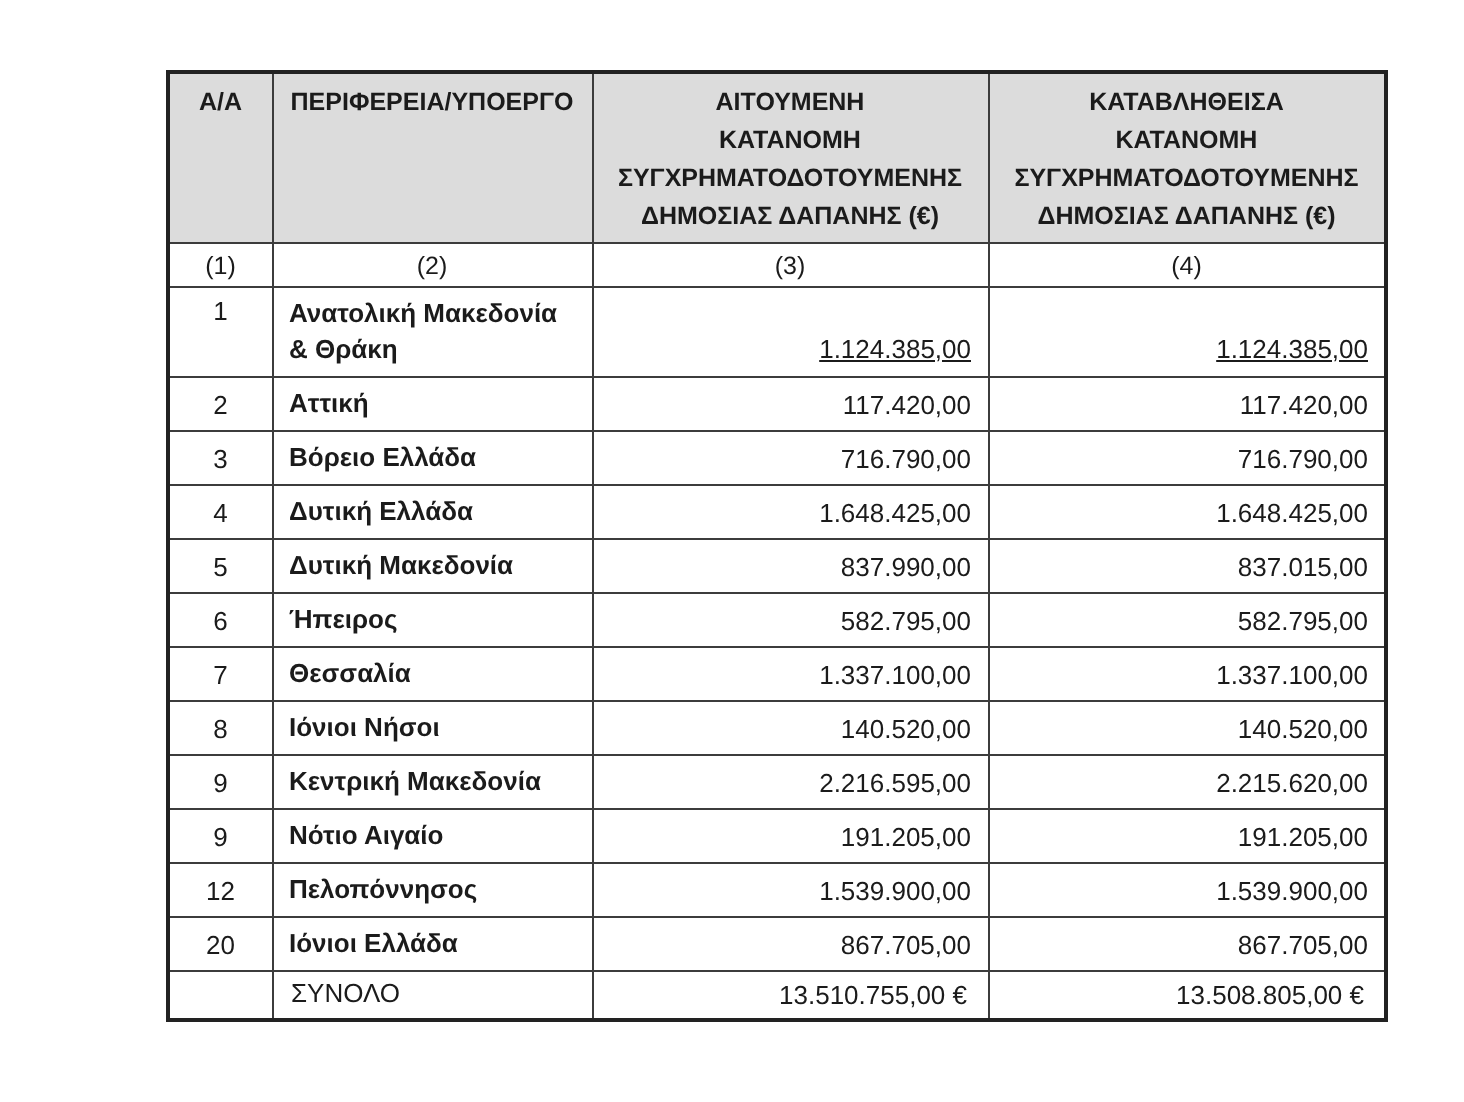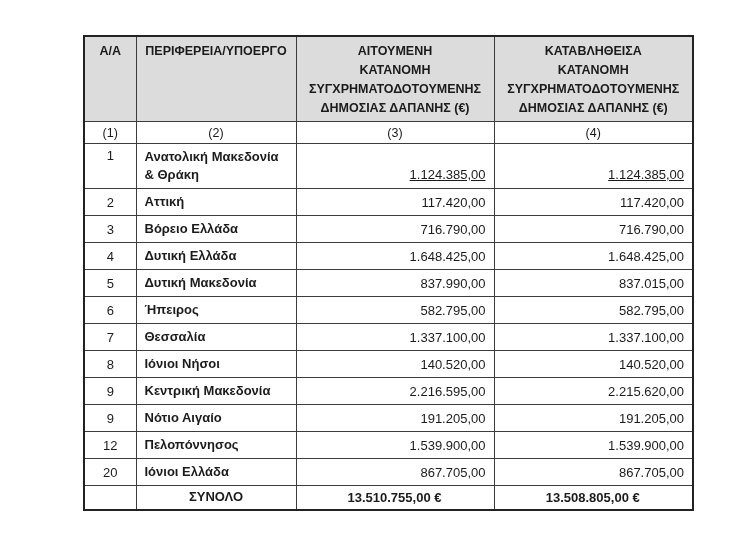--- a/index.html
+++ b/index.html
@@ -66,25 +66,24 @@
   td.amount { text-align: right; padding-right: 10px; }
   
   tbody tr.data-row.first td { height: 45px; }
   tbody tr.data-row.first td.aa,
   tbody tr.data-row.first td.region { vertical-align: top; padding-top: 4px; }
   tbody tr.data-row.first td.amount { vertical-align: bottom; padding-bottom: 6px; text-decoration: underline; }
   
   tfoot tr.total-row td {
     height: 24px;
     font-size: 13px;
-    font-weight: bold;
+    font-weight: normal;
     vertical-align: middle;
     padding: 2px 9px;
     background: #ffffff;
-    text-align: center;
   }
   tfoot tr.total-row td.amount { padding-right: 10px; }
 </style>
 </head>
 <body>
 
 <div class="table-wrap">
   <table class="alloc">
     <colgroup>
       <col style="width:52px">

